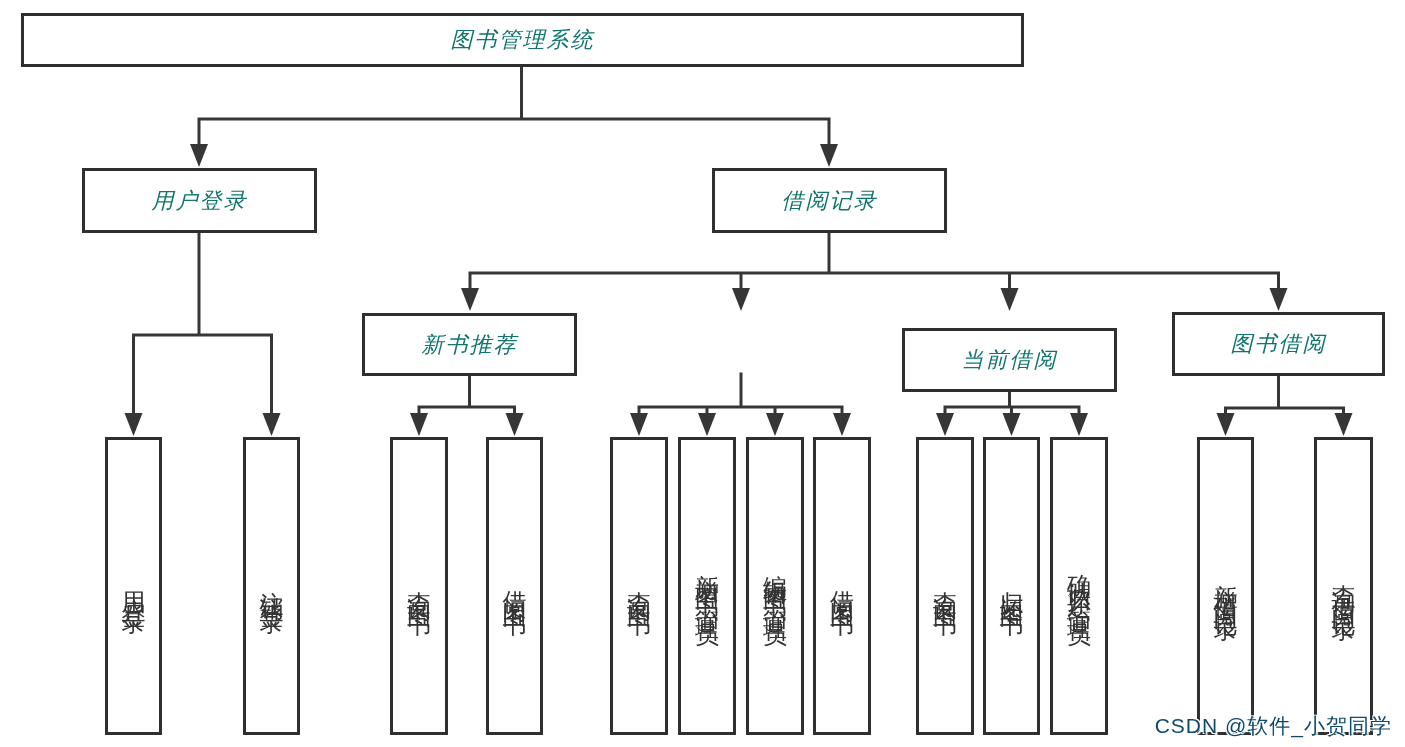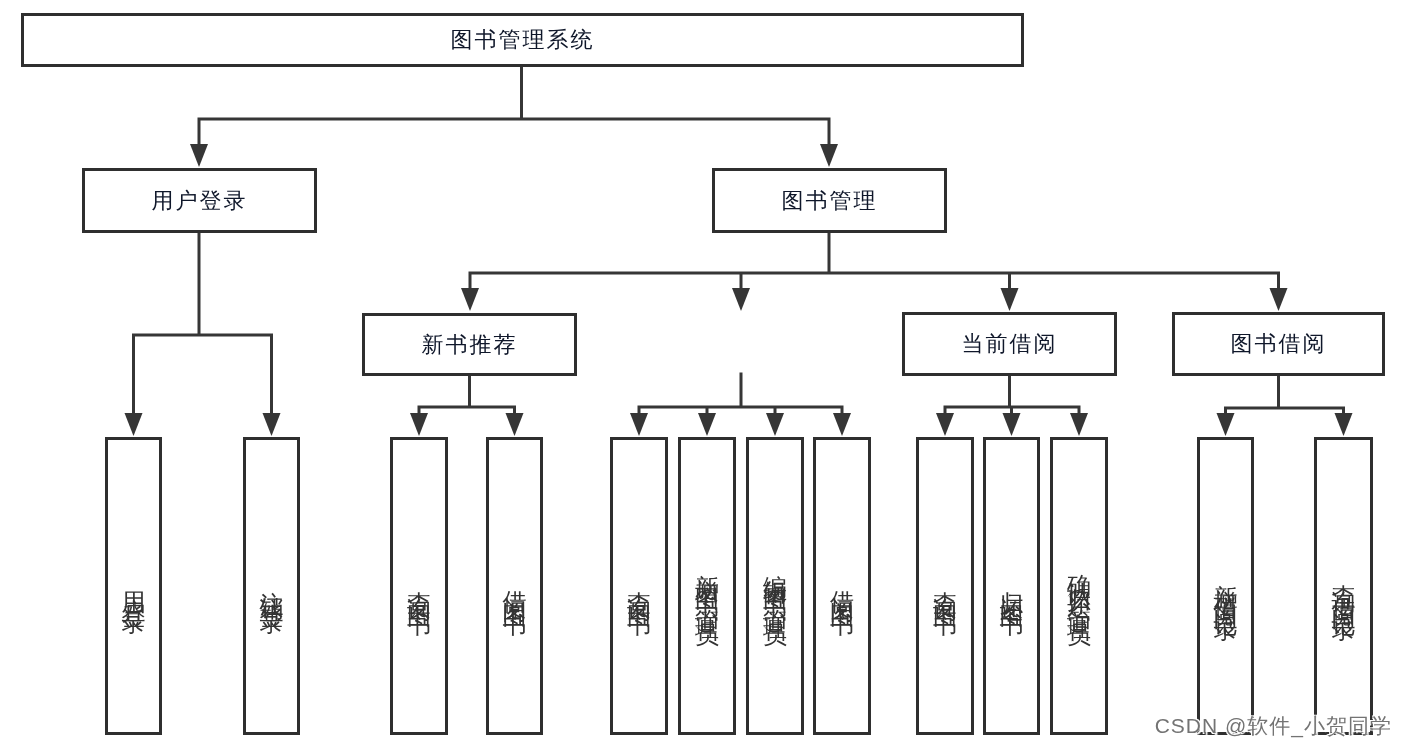--- a/index.html
+++ b/index.html
@@ -25,24 +25,25 @@
     position: absolute;
     box-sizing: border-box;
     border: 3px solid #2f2f2f;
     background: #ffffff;
     display: flex;
     align-items: center;
     justify-content: center;
     z-index: 2;
   }
   .hlabel {
-    color: #0f172a;
+    color: #0f766e;
     font-size: 22px;
     letter-spacing: 2px;
     white-space: nowrap;
+    font-style: italic;
   }
   .root-box .hlabel {
     font-size: 22px;
   }
   .vbox {
     top: 437px;
     height: 298px;
   }
   .vlabel {
     writing-mode: vertical-rl;
@@ -50,21 +51,21 @@
     color: #333333;
     font-size: 24px;
     letter-spacing: 7px;
     line-height: 1;
   }
   #watermark {
     position: absolute;
     top: 712px;
     right: 13px;
     z-index: 5;
-    color: #737373;
+    color: #0c4a6e;
     font-size: 21px;
     letter-spacing: 1px;
     white-space: nowrap;
     text-shadow:
       -1px -1px 0 #ffffff,
        1px -1px 0 #ffffff,
       -1px  1px 0 #ffffff,
        2px  2px 1px #ffffff;
   }
 </style>
@@ -114,27 +115,27 @@
   </svg>
 
   <div class="box root-box" style="left:21px; top:13px; width:1003px; height:54px;">
     <span class="hlabel">图书管理系统</span>
   </div>
 
   <div class="box" style="left:82px; top:168px; width:235px; height:65px;">
     <span class="hlabel">用户登录</span>
   </div>
   <div class="box" style="left:712px; top:168px; width:235px; height:65px;">
-    <span class="hlabel">图书管理</span>
+    <span class="hlabel">借阅记录</span>
   </div>
 
   <div class="box" style="left:362px; top:313px; width:215px; height:63px;">
     <span class="hlabel">新书推荐</span>
   </div>
-  <div class="box" style="left:902px; top:312px; width:215px; height:64px;">
+  <div class="box" style="left:902px; top:328px; width:215px; height:64px;">
     <span class="hlabel">当前借阅</span>
   </div>
   <div class="box" style="left:1172px; top:312px; width:213px; height:64px;">
     <span class="hlabel">图书借阅</span>
   </div>
 
   <div class="box vbox" style="left:105px; width:57px;">
     <span class="vlabel">用户登录</span>
   </div>
   <div class="box vbox" style="left:243px; width:57px;">

